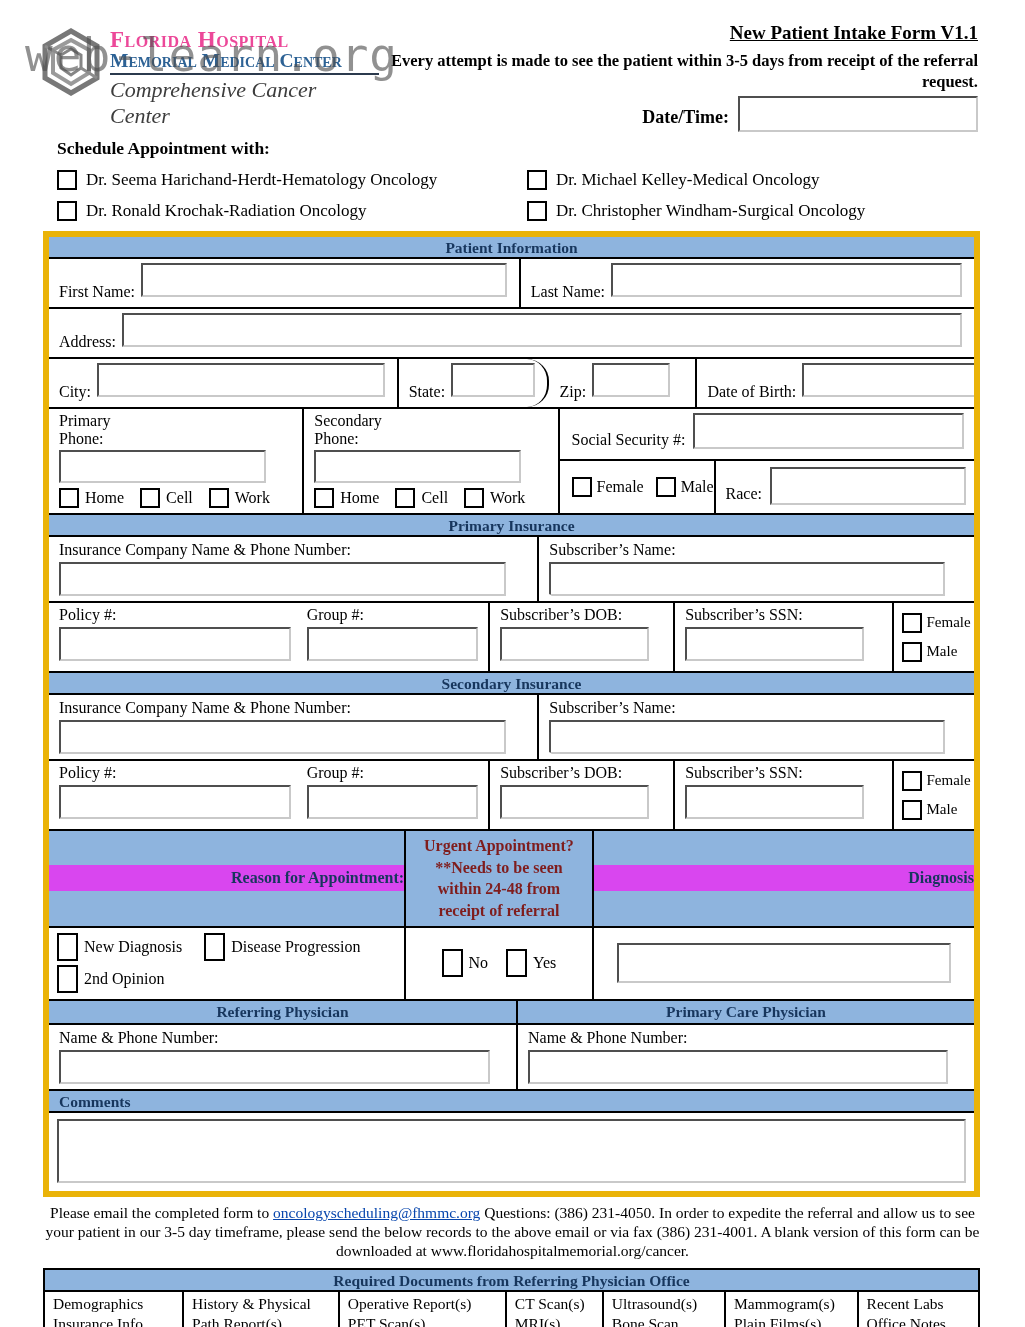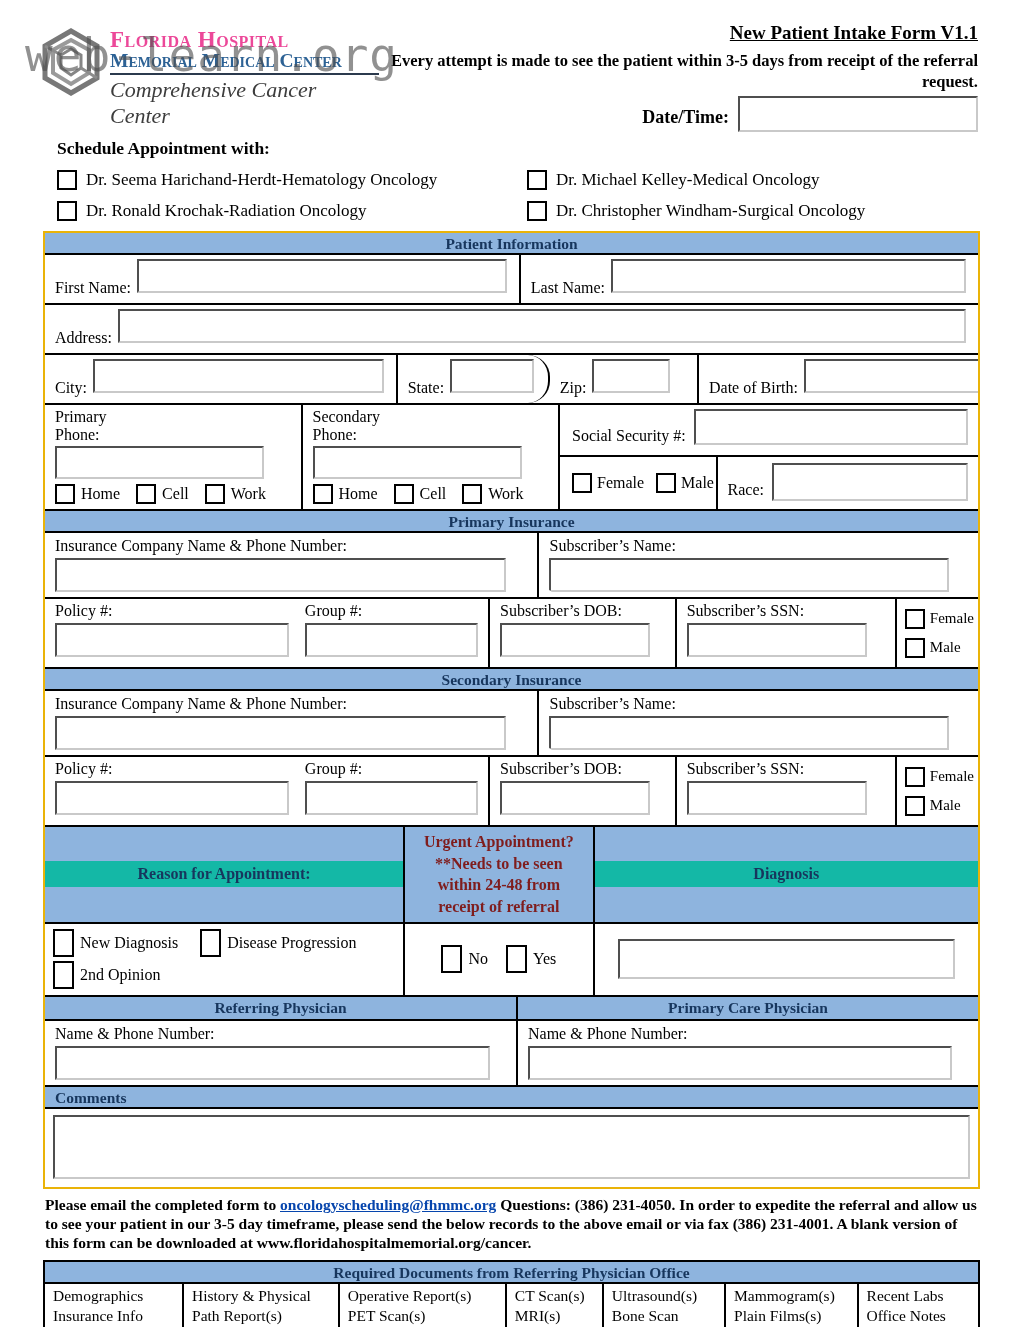--- a/index.html
+++ b/index.html
@@ -39,21 +39,21 @@
   
   .cb { width:16px; height:16px; border:2px solid #000; background:#fff;
         display:inline-block; flex:none; }
   .cb.tall { width:17px; height:24px; }
   .inp { background:#fff; box-sizing:border-box; font-family:inherit; font-size:15px;
          border-style:solid; border-width:2px;
          border-color:#4f4f4f #c9c9c9 #c9c9c9 #4f4f4f; padding:2px 4px; }
   textarea.inp { resize:none; }
 
   
-  .formtable { margin:10px 8px 0 43px; width:937px; border:2px solid #eab308;
+  .formtable { margin:10px 8px 0 43px; width:937px; border:6px solid #eab308;
                box-sizing:border-box; font-size:16px; }
   .band { background:#8eb4de; color:#17365d; font-weight:bold; text-align:center;
           font-size:15.5px; height:22px; line-height:22px; border-bottom:2px solid #000;
           box-sizing:border-box; }
   .trow { display:flex; border-bottom:2px solid #000; box-sizing:border-box; }
   .trow:last-child { border-bottom:none; }
   .cell { border-right:2px solid #000; box-sizing:border-box; overflow:hidden; }
   .cell:last-child { border-right:none; }
   .fcell { display:flex; align-items:flex-end; padding:4px 8px 4px 10px; }
   .fcell .lbl { white-space:nowrap; padding-bottom:2px; }
@@ -94,21 +94,21 @@
   .stack1 .inp, .stack2 .inp { display:block; width:100%; height:34px; margin-top:3px; }
   .c-sdob { width:20%; padding:3px 8px 0 10px; }
   .c-sssn { width:23.6%; padding:3px 8px 0 10px; }
   .c-sdob .inp, .c-sssn .inp { display:block; width:90%; height:34px; margin-top:3px; }
   .c-sex2 { flex:1; display:flex; flex-direction:column; justify-content:center;
             gap:9px; padding-left:8px; font-size:15px; }
 
   .r-rhead { min-height:84px; }
   .c-reason-h { width:38.6%; } .c-urgent-h { width:20.3%; } .c-diag-h { flex:1; }
   .bluecell { background:#8eb4de; display:flex; flex-direction:column; justify-content:center; }
-  .stripe { background:#14b8a6; width:100%; text-align:center; padding:4px 0;
+  .stripe { background:#d946ef; width:100%; text-align:right; padding:4px 0;
             font-weight:bold; color:#17365d; font-size:16px; }
   .urgent-txt { display:flex; align-items:center; justify-content:center; text-align:center;
                 font-weight:bold; color:#7f1d1d; font-size:16px; padding:4px 8px;
                 line-height:1.35; height:100%; box-sizing:border-box; }
 
   .r-reason { height:73px; }
   .c-reason-b { width:38.6%; padding:5px 6px 0 8px; }
   .reason-line { display:flex; gap:22px; align-items:center; margin-bottom:4px; }
   .reason-item { display:flex; gap:6px; align-items:center; }
   .c-urgent-b { width:20.3%; display:flex; align-items:center; justify-content:center; gap:18px; }
@@ -123,21 +123,21 @@
   .c-ref { width:50.7%; } .c-pcp { width:49.3%; }
   .r-phys { height:66px; }
   .phys-cell { padding:4px 8px 0 10px; }
   .phys-cell .inp { display:block; width:96%; height:34px; margin-top:3px; }
 
   .band.left { text-align:left; padding-left:10px; }
   .r-comments { height:78px; padding:6px 8px; box-sizing:border-box; }
   .r-comments .inp { width:100%; height:64px; display:block; }
 
   
-  .footer-note { width:935px; margin:6px 0 0 45px; font-weight:bold;
+  .footer-note { width:935px; margin:6px 0 0 45px; text-align:center; font-weight:normal;
                  font-size:15.5px; line-height:1.25; }
   .email { color:#0645ad; text-decoration:underline; cursor:pointer; }
 
   .docs-table { margin:7px 0 0 43px; width:937px; border:2px solid #000; box-sizing:border-box; }
   .docs-band { height:22px; line-height:22px; border-bottom:2px solid #000; }
   .docs-row { display:flex; }
   .docs-cell { border-right:2px solid #000; padding:2px 6px 7px 8px; font-size:15.5px;
                line-height:1.3; box-sizing:border-box; overflow:hidden; }
   .docs-cell:last-child { border-right:none; }
   .dc1{width:14.9%;} .dc2{width:16.7%;} .dc3{width:17.9%;} .dc4{width:10.4%;}

